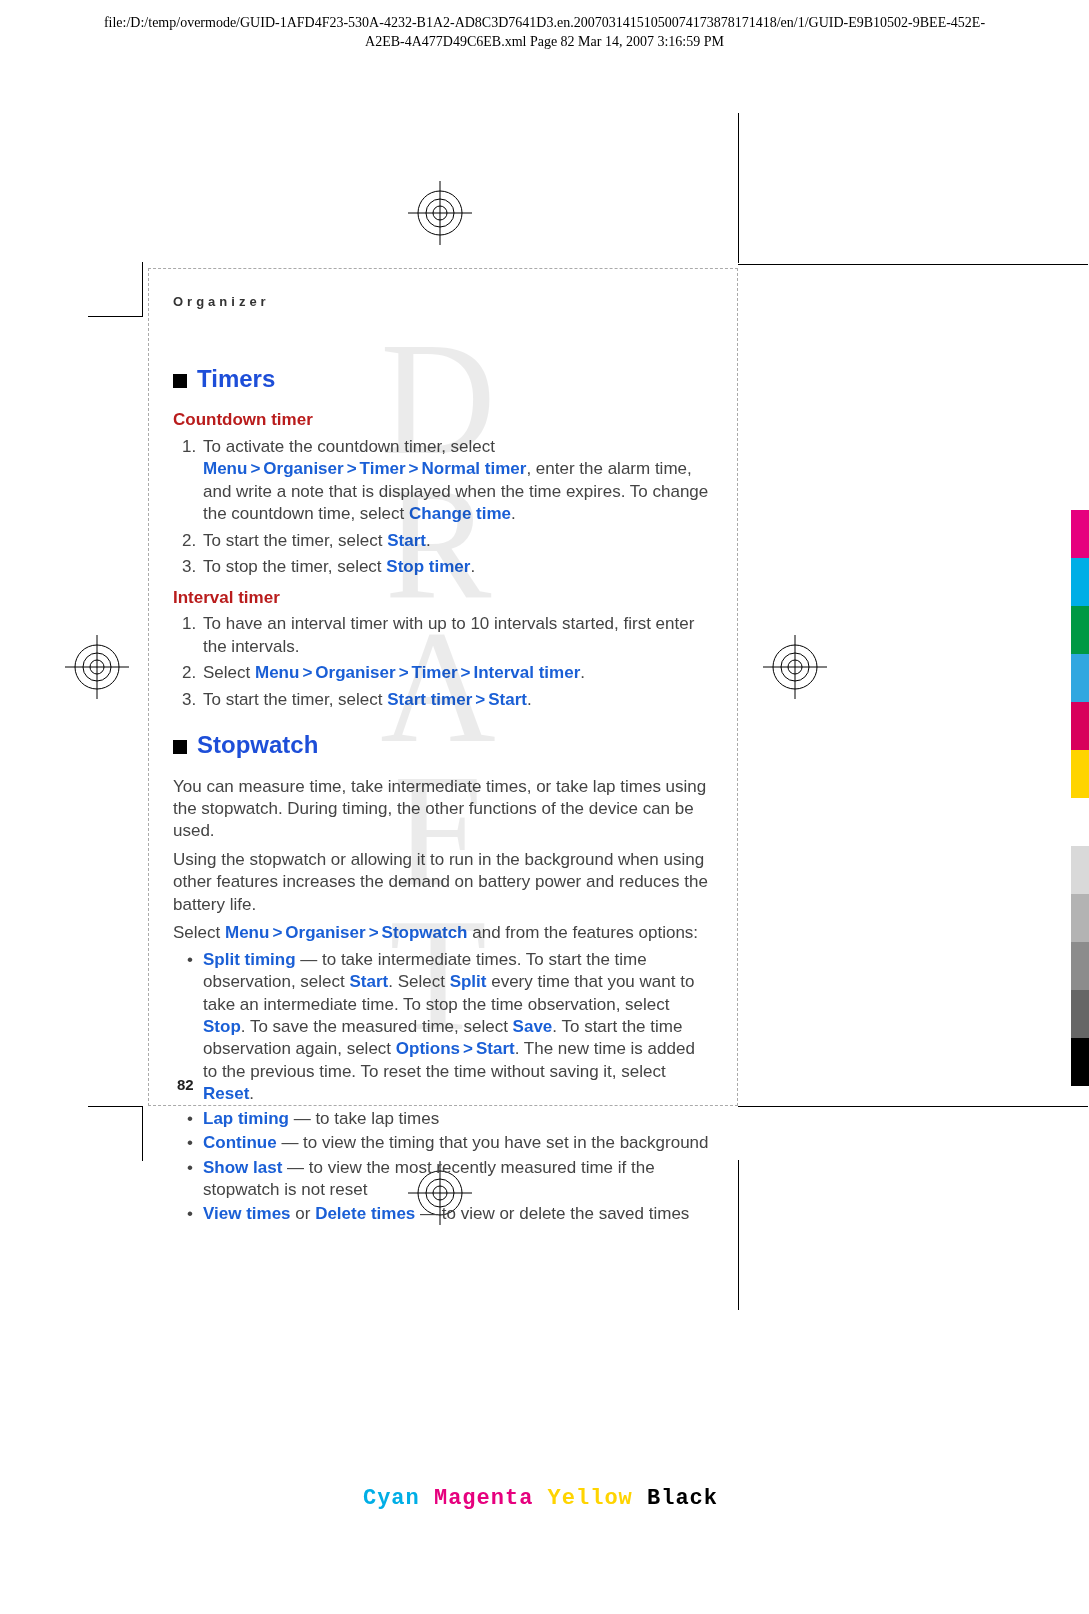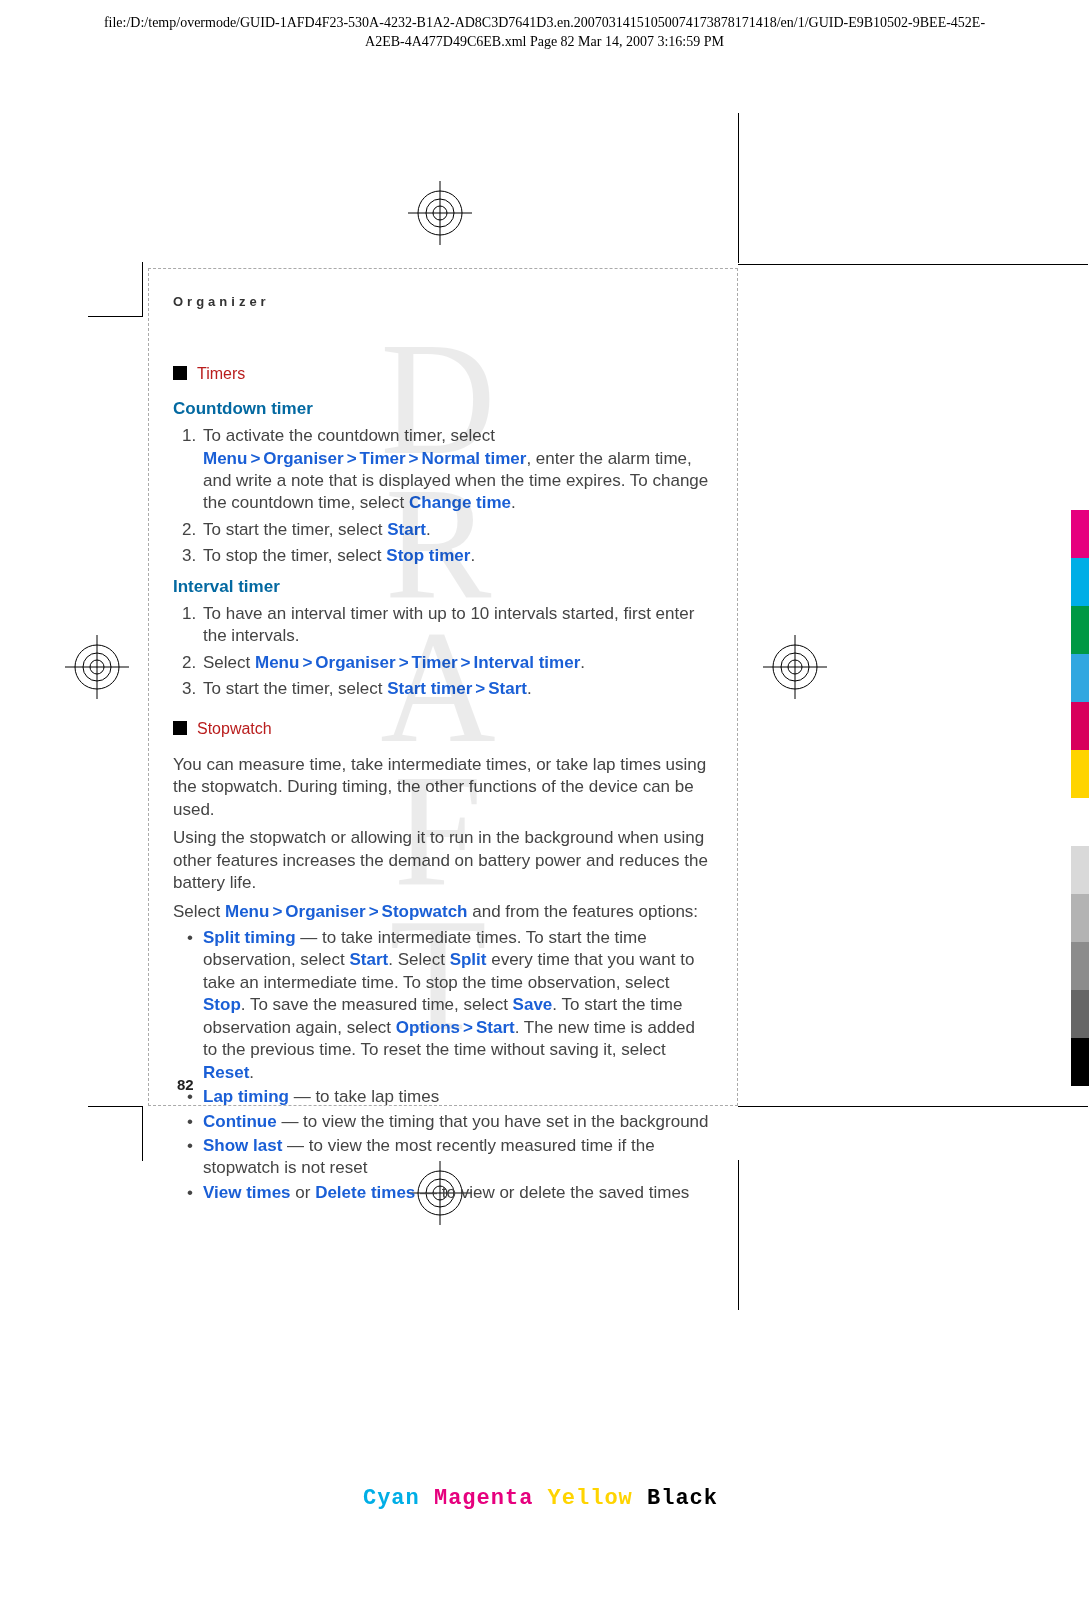--- a/index.html
+++ b/index.html
@@ -11,23 +11,23 @@
   .reg-crop-tr{position:absolute;top:262px;left:738px;width:350px;height:2px;border-bottom:1px solid #000}
   .reg-crop-trv{position:absolute;top:113px;left:738px;width:2px;height:150px;border-left:1px solid #000}
   .reg-left{position:absolute;top:632px;left:52px}
   .reg-right{position:absolute;top:632px;left:750px}
   .reg-bottom{position:absolute;top:1158px;left:160px}
   .reg-crop-bl{position:absolute;top:1106px;left:88px;width:54px;height:54px;border-right:1px solid #000;border-top:1px solid #000}
   .reg-crop-br{position:absolute;top:1106px;left:738px;width:350px;height:2px;border-top:1px solid #000}
   .reg-crop-brv{position:absolute;top:1160px;left:738px;width:2px;height:150px;border-left:1px solid #000}
   .content-box{position:absolute;top:268px;left:148px;width:590px;height:838px;border:1px dashed #aaa;box-sizing:border-box;padding:24px 24px 10px 24px}
   .section{font-family:Arial,Helvetica,sans-serif;font-size:13px;font-weight:bold;letter-spacing:4px;color:#333;margin-bottom:52px}
-  .h2{font-size:16px;font-weight:normal;color:#b91c1c;margin:0 0 14px 0}
+  .h2{font-size:24px;font-weight:bold;color:#1d4ed8;margin:0 0 14px 0}
   .h2 .sq{display:inline-block;width:14px;height:14px;background:#000;margin-right:10px;vertical-align:baseline;position:relative;top:1px}
-  .sub{font-weight:bold;color:#0369a1;margin:6px 0 4px 0;font-size:17px}
+  .sub{font-weight:bold;color:#b91c1c;margin:6px 0 4px 0;font-size:17px}
   ol{margin:4px 0 8px 0;padding-left:28px}
   ol li{margin:0 0 4px 0;padding-left:2px;color:#444;font-size:17px;line-height:1.32}
   ul.b{list-style:none;margin:4px 0 0 0;padding-left:14px}
   ul.b li{position:relative;margin:0 0 2px 0;padding-left:16px;font-size:17px;line-height:1.32}
   ul.b li:before{content:"•";position:absolute;left:0;top:0;color:#444}
   p.body{margin:6px 0 4px 0;font-size:17px;line-height:1.32;color:#444}
   .kw{color:#1a5fd6;font-weight:bold}
   .gt{color:#1a5fd6;font-weight:bold;margin:0 3px}
   .pg{position:absolute;bottom:10px;left:28px;font-weight:bold;font-size:15px;color:#222}
   .draft{position:absolute;top:50%;left:50%;transform:translate(-50%,-50%);font-family:"Times New Roman",serif;font-size:160px;color:rgba(0,0,0,0.08);letter-spacing:10px;pointer-events:none;font-weight:400}

